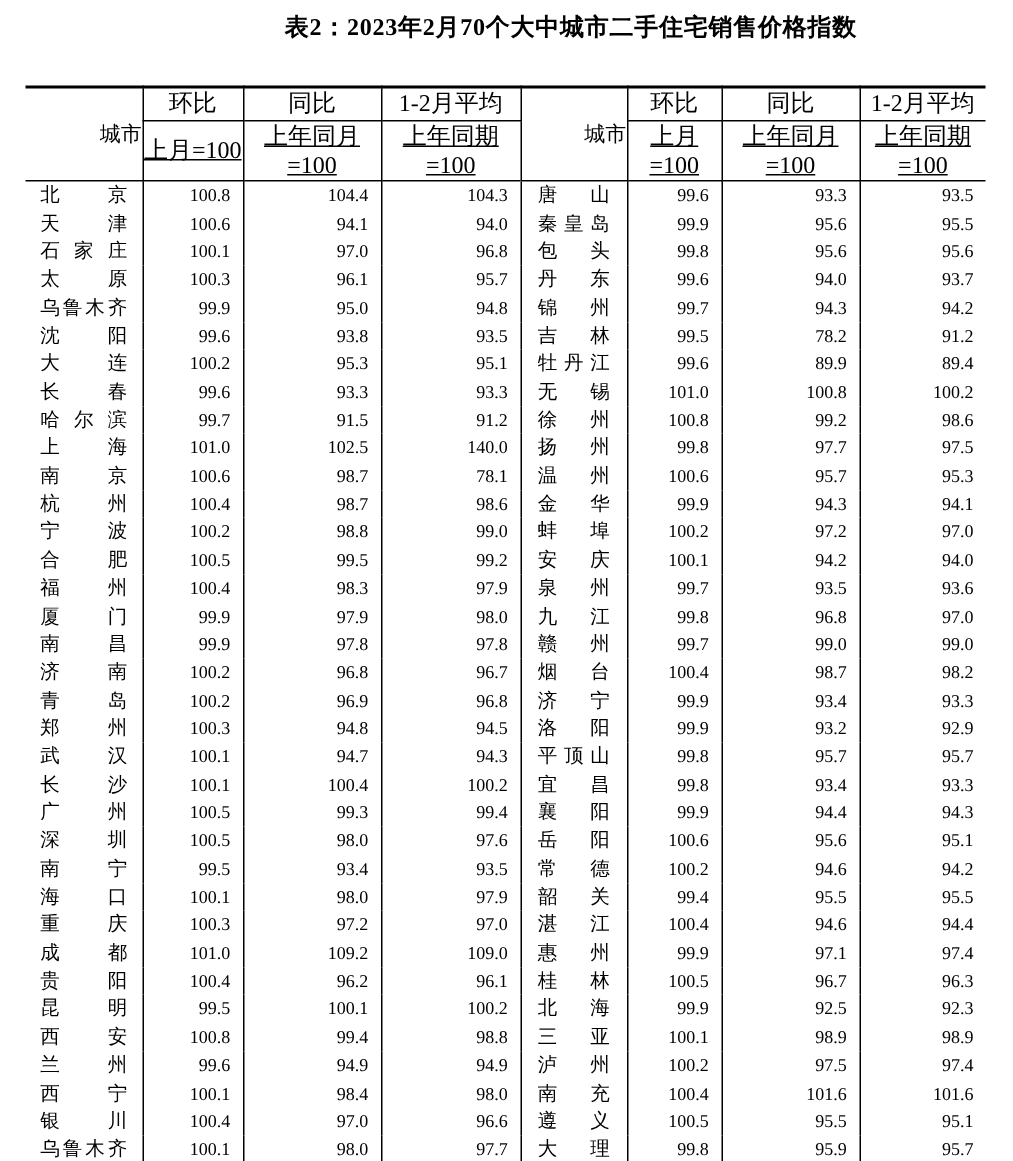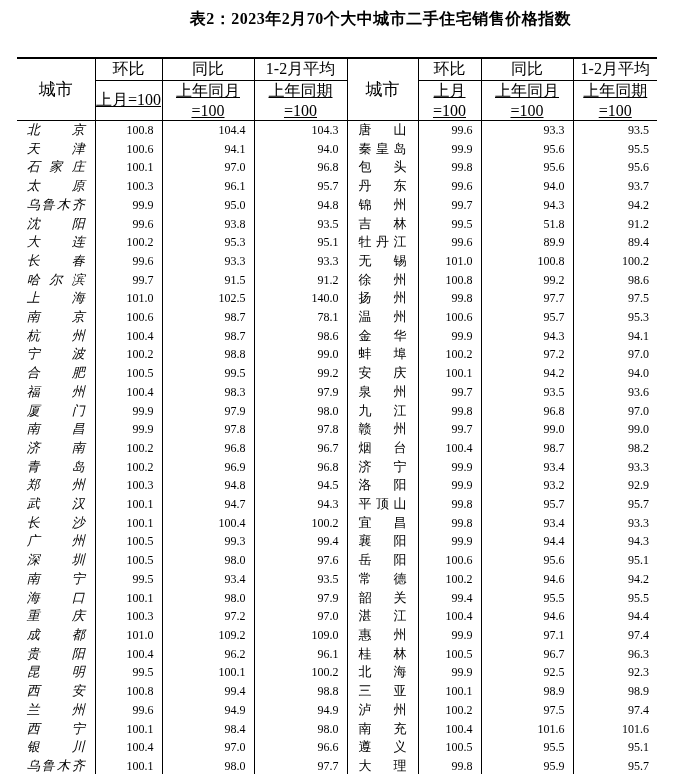--- a/index.html
+++ b/index.html
@@ -49,41 +49,41 @@
   }
   .vr { border-right: 1px solid #000; }
 
   thead th {
     border-bottom: 1px solid #000;
     font-size: 16px;
     text-align: center;
   }
   thead tr.h1 th { height: 20px; }
   thead tr.h2 th { height: 19px; text-decoration: underline; }
-  thead th.cityhead { font-size: 17px; }
+  thead th.cityhead { font-size: 14px; text-align: right; }
 
   tbody td {
     height: 18.7px;
     font-size: 12px;
     line-height: 18.7px;
     white-space: nowrap;
   }
   td.num {
     text-align: right;
     padding-right: 8px;
     font-family: "Liberation Serif", "DejaVu Serif", serif;
   }
   td.city { text-align: center; font-size: 13px; }
   .cityname {
     display: inline-block;
     text-align: justify;
     text-align-last: justify;
     line-height: 18.7px;
   }
-  .cityname-l { width: 58px; font-style: italic; }
+  .cityname-l { width: 58px; }
   .cityname-r { width: 48px; font-family: Liberation Serif, serif; }
 </style>
 </head>
 <body>
 
 <div class="page-title">表2：2023年2月70个大中城市二手住宅销售价格指数</div>
 
 <table class="idx">
   <colgroup>
     <col class="c-city-l">
@@ -190,21 +190,21 @@
     <td class="city vr">
       <span class="cityname cityname-l">沈阳</span>
     </td>
     <td class="num vr">99.6</td>
     <td class="num vr">93.8</td>
     <td class="num vr">93.5</td>
     <td class="city vr">
       <span class="cityname cityname-r">吉林</span>
     </td>
     <td class="num vr">99.5</td>
-    <td class="num vr">51.8</td>
+    <td class="num vr">78.2</td>
     <td class="num">91.2</td>
   </tr>
       <tr>
     <td class="city vr">
       <span class="cityname cityname-l">大连</span>
     </td>
     <td class="num vr">100.2</td>
     <td class="num vr">95.3</td>
     <td class="num vr">95.1</td>
     <td class="city vr">

